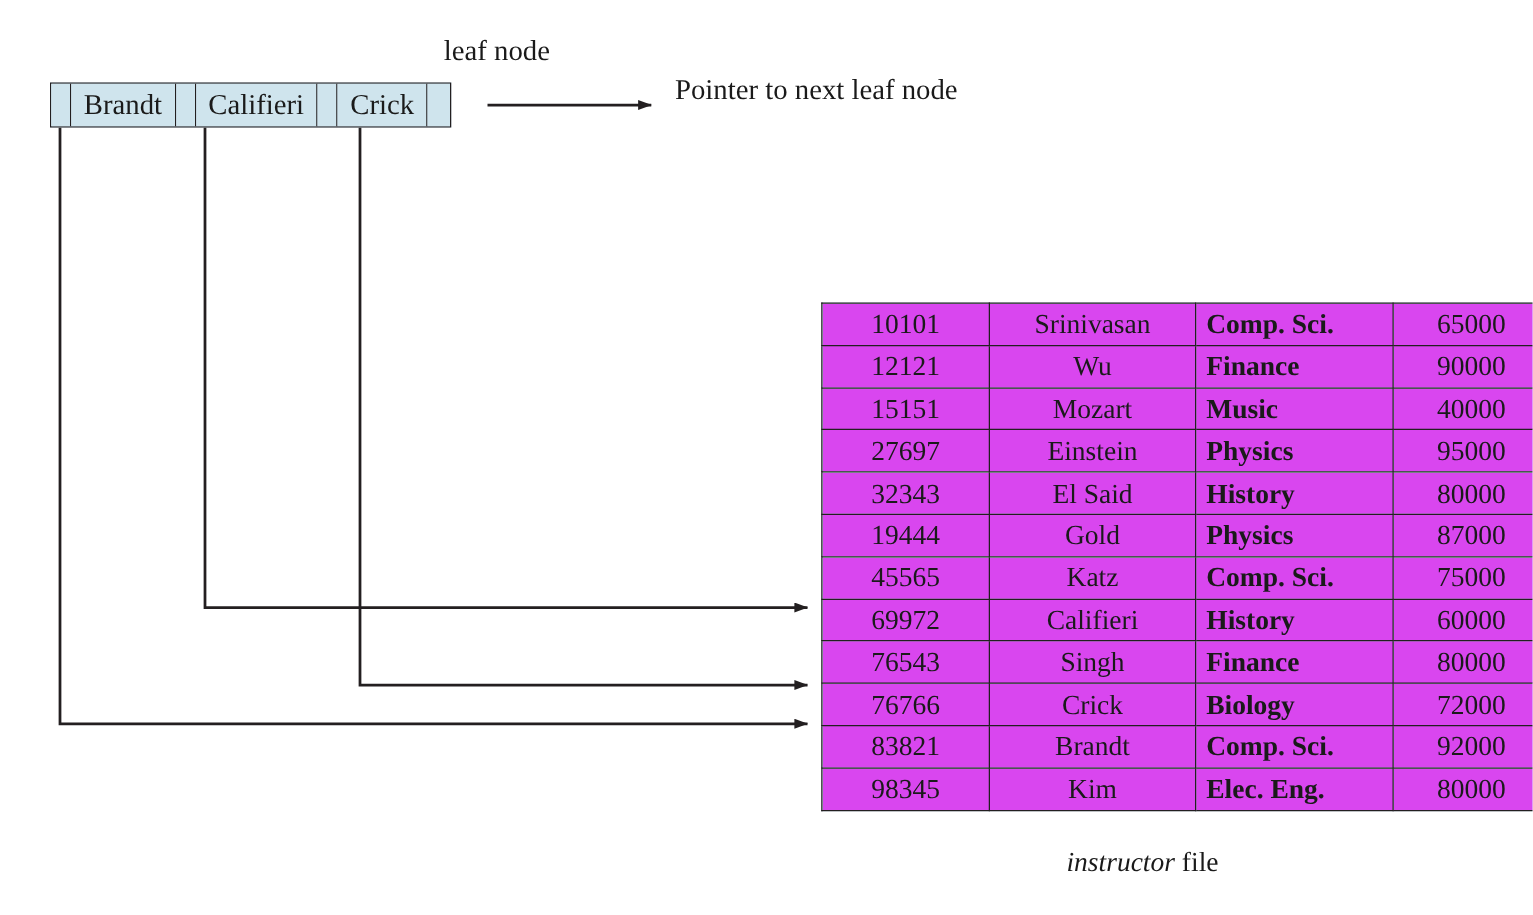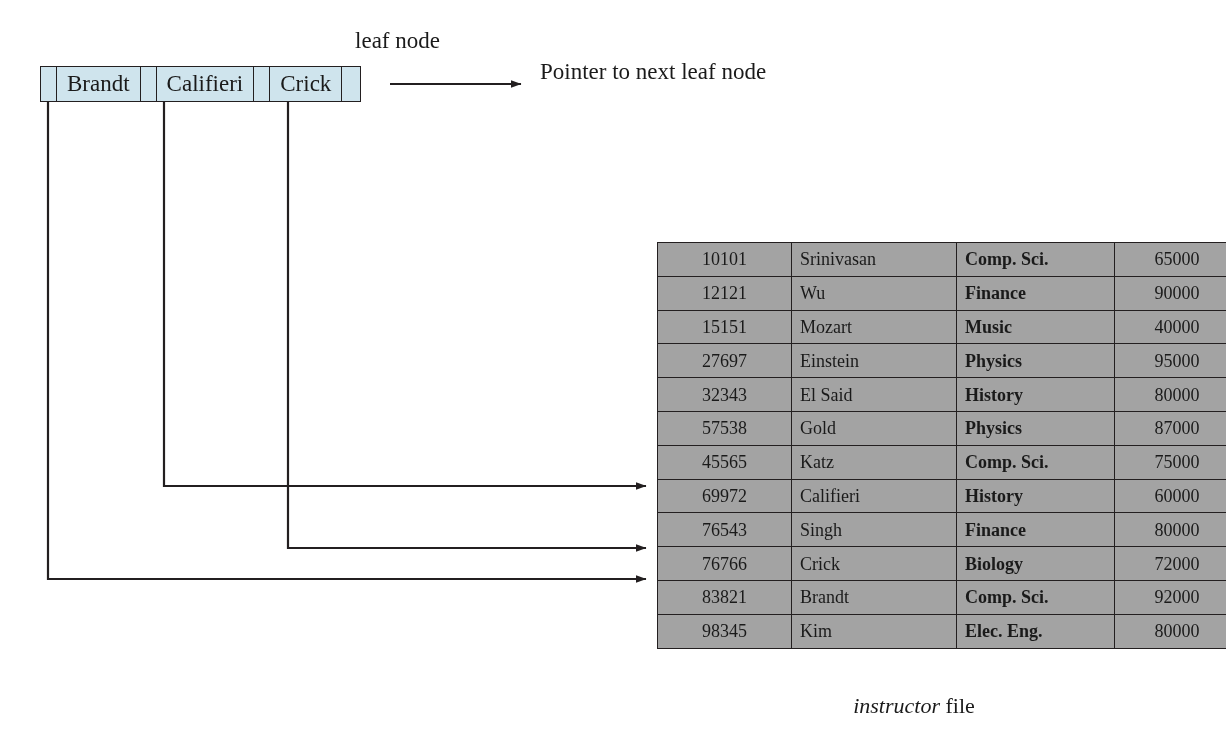--- a/index.html
+++ b/index.html
@@ -78,42 +78,41 @@
     left: 657px;
     top: 242px;
     width: 514px;
     border-collapse: collapse;
     background: #cfe4ed;
     table-layout: fixed;
   }
   #instructor-table td {
     border: 1.6px solid #231f20;
     height: 32.8px;
-    font-size: 18px;
+    font-size: 22px;
     line-height: 24px;
-    background: #a3a3a3;
+    background: #d946ef;
     padding: 0 8px;
     white-space: nowrap;
     overflow: hidden;
   }
   td.col-id     { width: 117px; text-align: center; padding: 0 6px; }
-  td.col-name   { width: 148px; text-align: left; }
+  td.col-name   { width: 148px; text-align: center; }
   td.col-dept   { width: 141px; text-align: left; font-weight: bold; }
   td.col-salary { width: 108px; text-align: center; padding: 0 6px; }
   
   #table-caption {
     position: absolute;
     left: 657px;
     top: 677px;
     width: 514px;
     text-align: center;
     font-size: 22px;
     line-height: 26px;
     white-space: nowrap;
-    margin-top: 16px;
   }
   #table-caption .it { font-style: italic; }
   #table-caption .rm { font-style: normal; }
 </style>
 </head>
 <body>
 
 <svg id="canvas" viewBox="0 0 1226 732" xmlns="http://www.w3.org/2000/svg">
   <defs>
     <marker id="arrowhead" markerWidth="11" markerHeight="8" refX="10.5" refY="4" orient="auto" markerUnits="userSpaceOnUse">
@@ -170,21 +169,21 @@
         <td class="col-dept">Physics</td>
         <td class="col-salary">95000</td>
       </tr>
       <tr>
         <td class="col-id">32343</td>
         <td class="col-name">El Said</td>
         <td class="col-dept">History</td>
         <td class="col-salary">80000</td>
       </tr>
       <tr>
-        <td class="col-id">57538</td>
+        <td class="col-id">19444</td>
         <td class="col-name">Gold</td>
         <td class="col-dept">Physics</td>
         <td class="col-salary">87000</td>
       </tr>
       <tr>
         <td class="col-id">45565</td>
         <td class="col-name">Katz</td>
         <td class="col-dept">Comp. Sci.</td>
         <td class="col-salary">75000</td>
       </tr>

